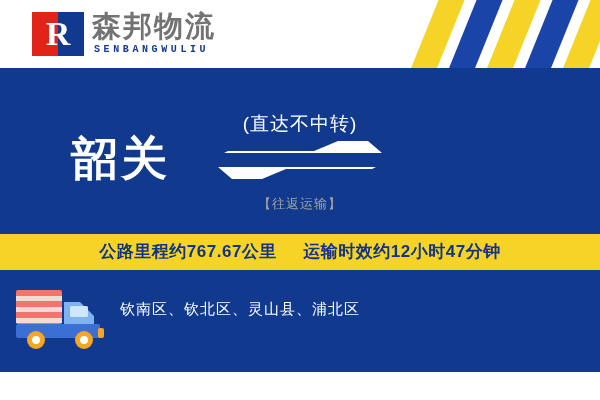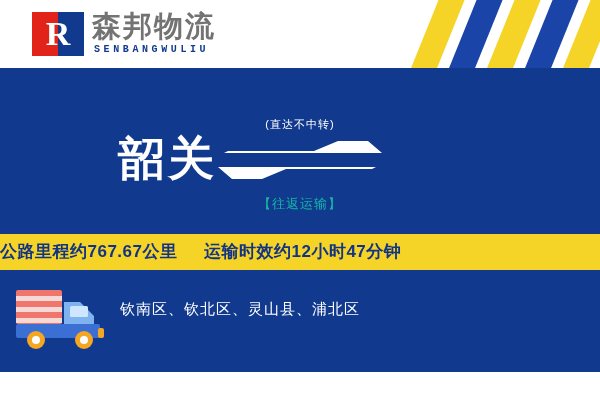--- a/index.html
+++ b/index.html
@@ -135,68 +135,68 @@
     width: 210px;
     height: 70px;
     line-height: 70px;
     color: #ffffff;
     font-size: 46px;
     font-weight: bold;
     letter-spacing: 4px;
     text-align: center;
     white-space: nowrap;
   }
-  .city.origin { left: 8px; text-align: right; }
+  .city.origin { left: 16px; }
   .city.dest { right: 8px; }
 
   .arrow-wrap {
     position: absolute;
     left: 218px;
     top: 10px;
     width: 164px;
     height: 52px;
   }
   .note-top {
     position: absolute;
     left: 204px;
     top: 48px;
     width: 192px;
     text-align: center;
     color: #ffffff;
-    font-size: 11px;
+    font-size: 19px;
     line-height: 16px;
     letter-spacing: 1px;
     white-space: nowrap;
   }
   .note-bottom {
     position: absolute;
     left: 204px;
     top: 128px;
     width: 192px;
     text-align: center;
-    color: #14b8a6;
+    color: #a3a3a3;
     font-size: 13px;
     line-height: 16px;
     letter-spacing: 1px;
     white-space: nowrap;
   }
 
   
   .yellow-bar {
     position: absolute;
     left: 0;
     top: 166px;
     width: 600px;
     height: 36px;
     background: #f5d327;
     color: #123484;
     font-size: 17px;
     font-weight: bold;
     line-height: 36px;
-    text-align: left;
+    text-align: center;
     letter-spacing: 0.5px;
     white-space: nowrap;
   }
   .yb-gap { display: inline-block; width: 16px; }
 
   
   .districts {
     position: absolute;
     left: 120px;
     top: 230px;

